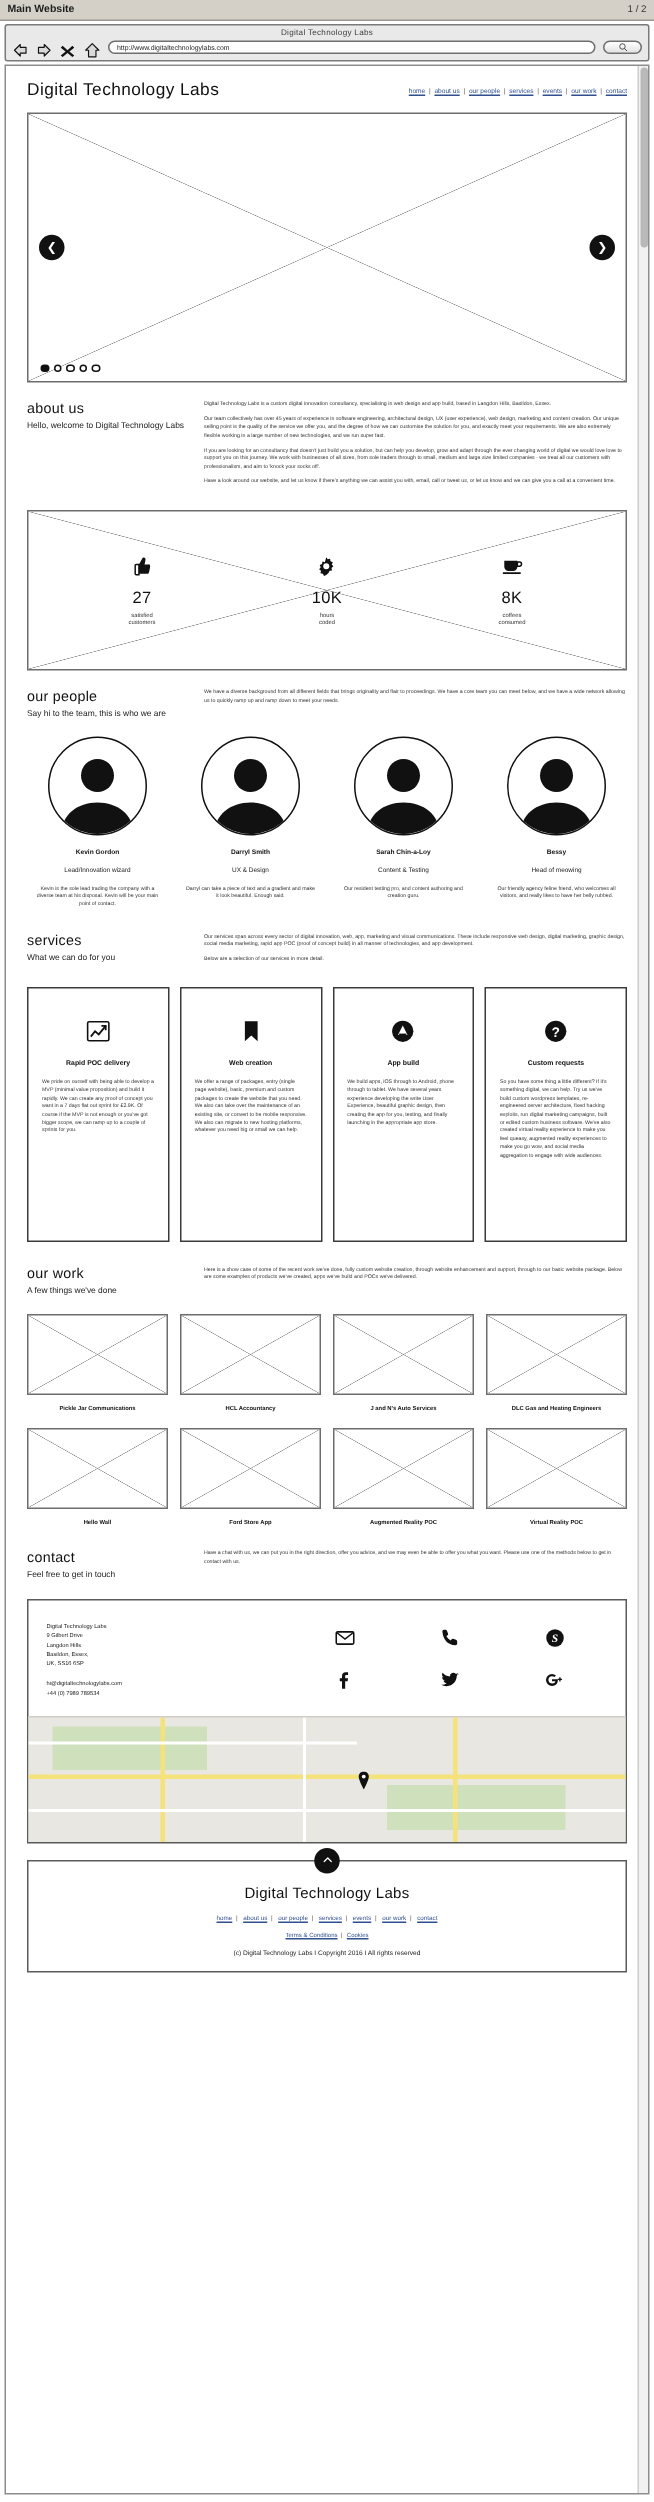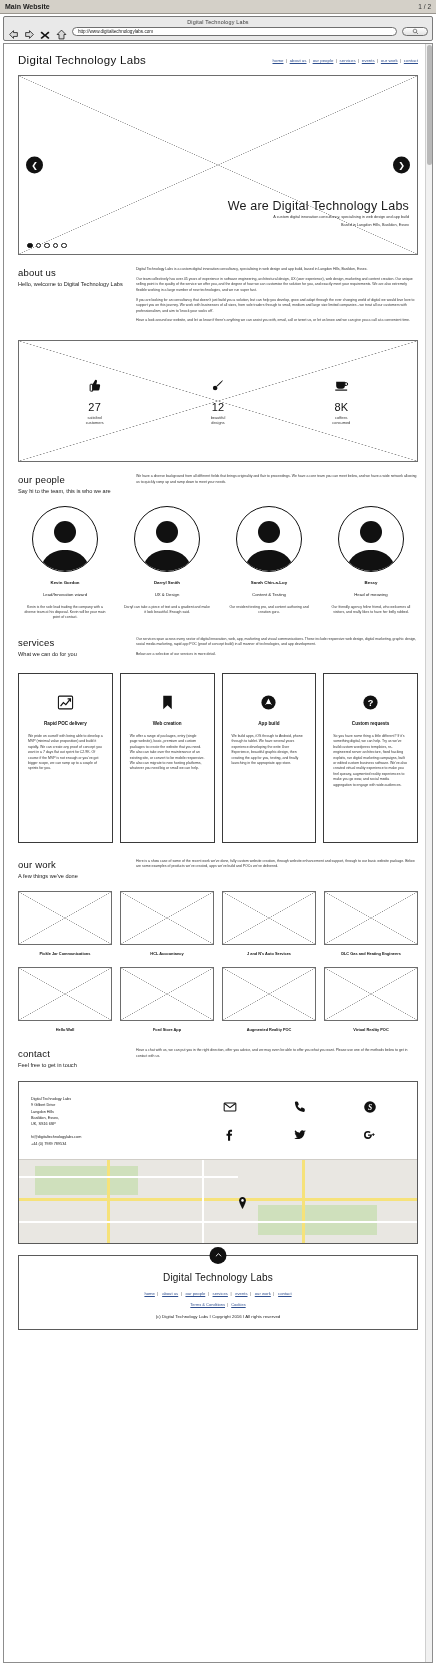--- a/index.html
+++ b/index.html
@@ -114,21 +114,21 @@
   
   .section{padding:12px 5px 0 5px;}
   .sec-head{display:flex;gap:10px;}
   .sec-left{width:108px;flex:none;}
   .sec-title{font-size:9.5px;color:#111;letter-spacing:.2px;}
   .sec-sub{font-size:5.6px;color:#222;margin-top:3px;line-height:1.35;}
   .sec-right{flex:1;font-size:3.5px;color:#333;line-height:1.55;}
   .sec-right p{margin:0 0 4.5px 0;}
 
   
-  .stats-wrap{height:122px;margin:12px 5px 0 5px;}
+  .stats-wrap{height:107px;margin:12px 5px 0 5px;}
   .stats-inner{
     position:relative;z-index:2;height:100%;
     display:flex;align-items:center;justify-content:space-around;
     padding:0 14px;
   }
   .stat{text-align:center;width:62px;}
   .stat-icon{font-size:15px;line-height:1;color:#111;height:18px;}
   .stat-icon svg{display:block;margin:0 auto;}
   .stat-num{font-size:11px;color:#111;margin-top:5px;letter-spacing:.2px;}
   .stat-lbl{font-size:3.9px;color:#333;line-height:1.35;margin-top:2px;}
@@ -273,25 +273,20 @@
     </div>
 
     <div class="wf hero">
       <div class="hero-inner">
         <div class="hero-arrow left">
           <span>❮</span>
         </div>
         <div class="hero-arrow right">
           <span>❯</span>
         </div>
-        <div class="hero-text">
-          <div class="hero-title">We are Digital Technology Labs</div>
-          <div class="hero-sub">A custom digital innovation consultancy, specialising in web design and app build</div>
-          <div class="hero-sub">Based in Langdon Hills, Basildon, Essex</div>
-        </div>
         <div class="dots">
           <span class="dot active"></span>
           <span class="dot"></span>
           <span class="dot"></span>
           <span class="dot"></span>
           <span class="dot"></span>
         </div>
       </div>
     </div>
 
@@ -318,27 +313,26 @@
                 <path d="M6 10h3V21H6a1 1 0 0 1-1-1v-9a1 1 0 0 1 1-1z" fill="none" stroke="#111" stroke-width="1.6"></path>
                 <path d="M9 10l4-7a2 2 0 0 1 3 2l-1 5h4a2 2 0 0 1 2 2.3l-1.2 6A2 2 0 0 1 17.8 20H9z" fill="#111"></path>
               </svg>
           </div>
           <div class="stat-num">27</div>
           <div class="stat-lbl"><span>satisfied</span><br><span>customers</span></div>
         </div>
         <div class="stat">
           <div class="stat-icon">
             <svg viewBox="0 0 24 24" width="15" height="15">
-                <path d="M21 3c-1 3-6 7-9.5 10.5l-1-1C14 9 18 4 21 3z" fill="#111"></path>
-                <circle cx="8.2" cy="16" r="3.6" fill="#111"></circle>
-                <path d="M8 13.8l2.6 2.6" stroke="#111" stroke-width="1.6"></path>
+                <path d="M12 2.4l1.5 2.2 2.6-.6.4 2.6 2.5 1-1.1 2.4 1.7 2-2 1.8.6 2.6-2.6.4-1.2 2.4L12 21.3l-2.4 1-1.2-2.4-2.6-.4.6-2.6-2-1.8 1.7-2L5 10.6l2.5-1 .4-2.6 2.6.6z" fill="#111"></path>
+                <circle cx="12" cy="12" r="3.2" fill="#fff"></circle>
               </svg>
           </div>
-          <div class="stat-num">12</div>
-          <div class="stat-lbl"><span>beautiful</span><br><span>designs</span></div>
+          <div class="stat-num">10K</div>
+          <div class="stat-lbl"><span>hours</span><br><span>coded</span></div>
         </div>
         <div class="stat">
           <div class="stat-icon">
             <svg viewBox="0 0 24 24" width="15" height="15">
                 <path d="M3.5 6h14v6.5a4.5 4.5 0 0 1-4.5 4.5H8a4.5 4.5 0 0 1-4.5-4.5z" fill="#111"></path>
                 <path d="M17.5 7.5h2.2a2.2 2.2 0 0 1 0 4.4h-2.2z" fill="none" stroke="#111" stroke-width="1.6"></path>
                 <rect x="2" y="18.4" width="19" height="1.9" fill="#111"></rect>
               </svg>
           </div>
           <div class="stat-num">8K</div>

